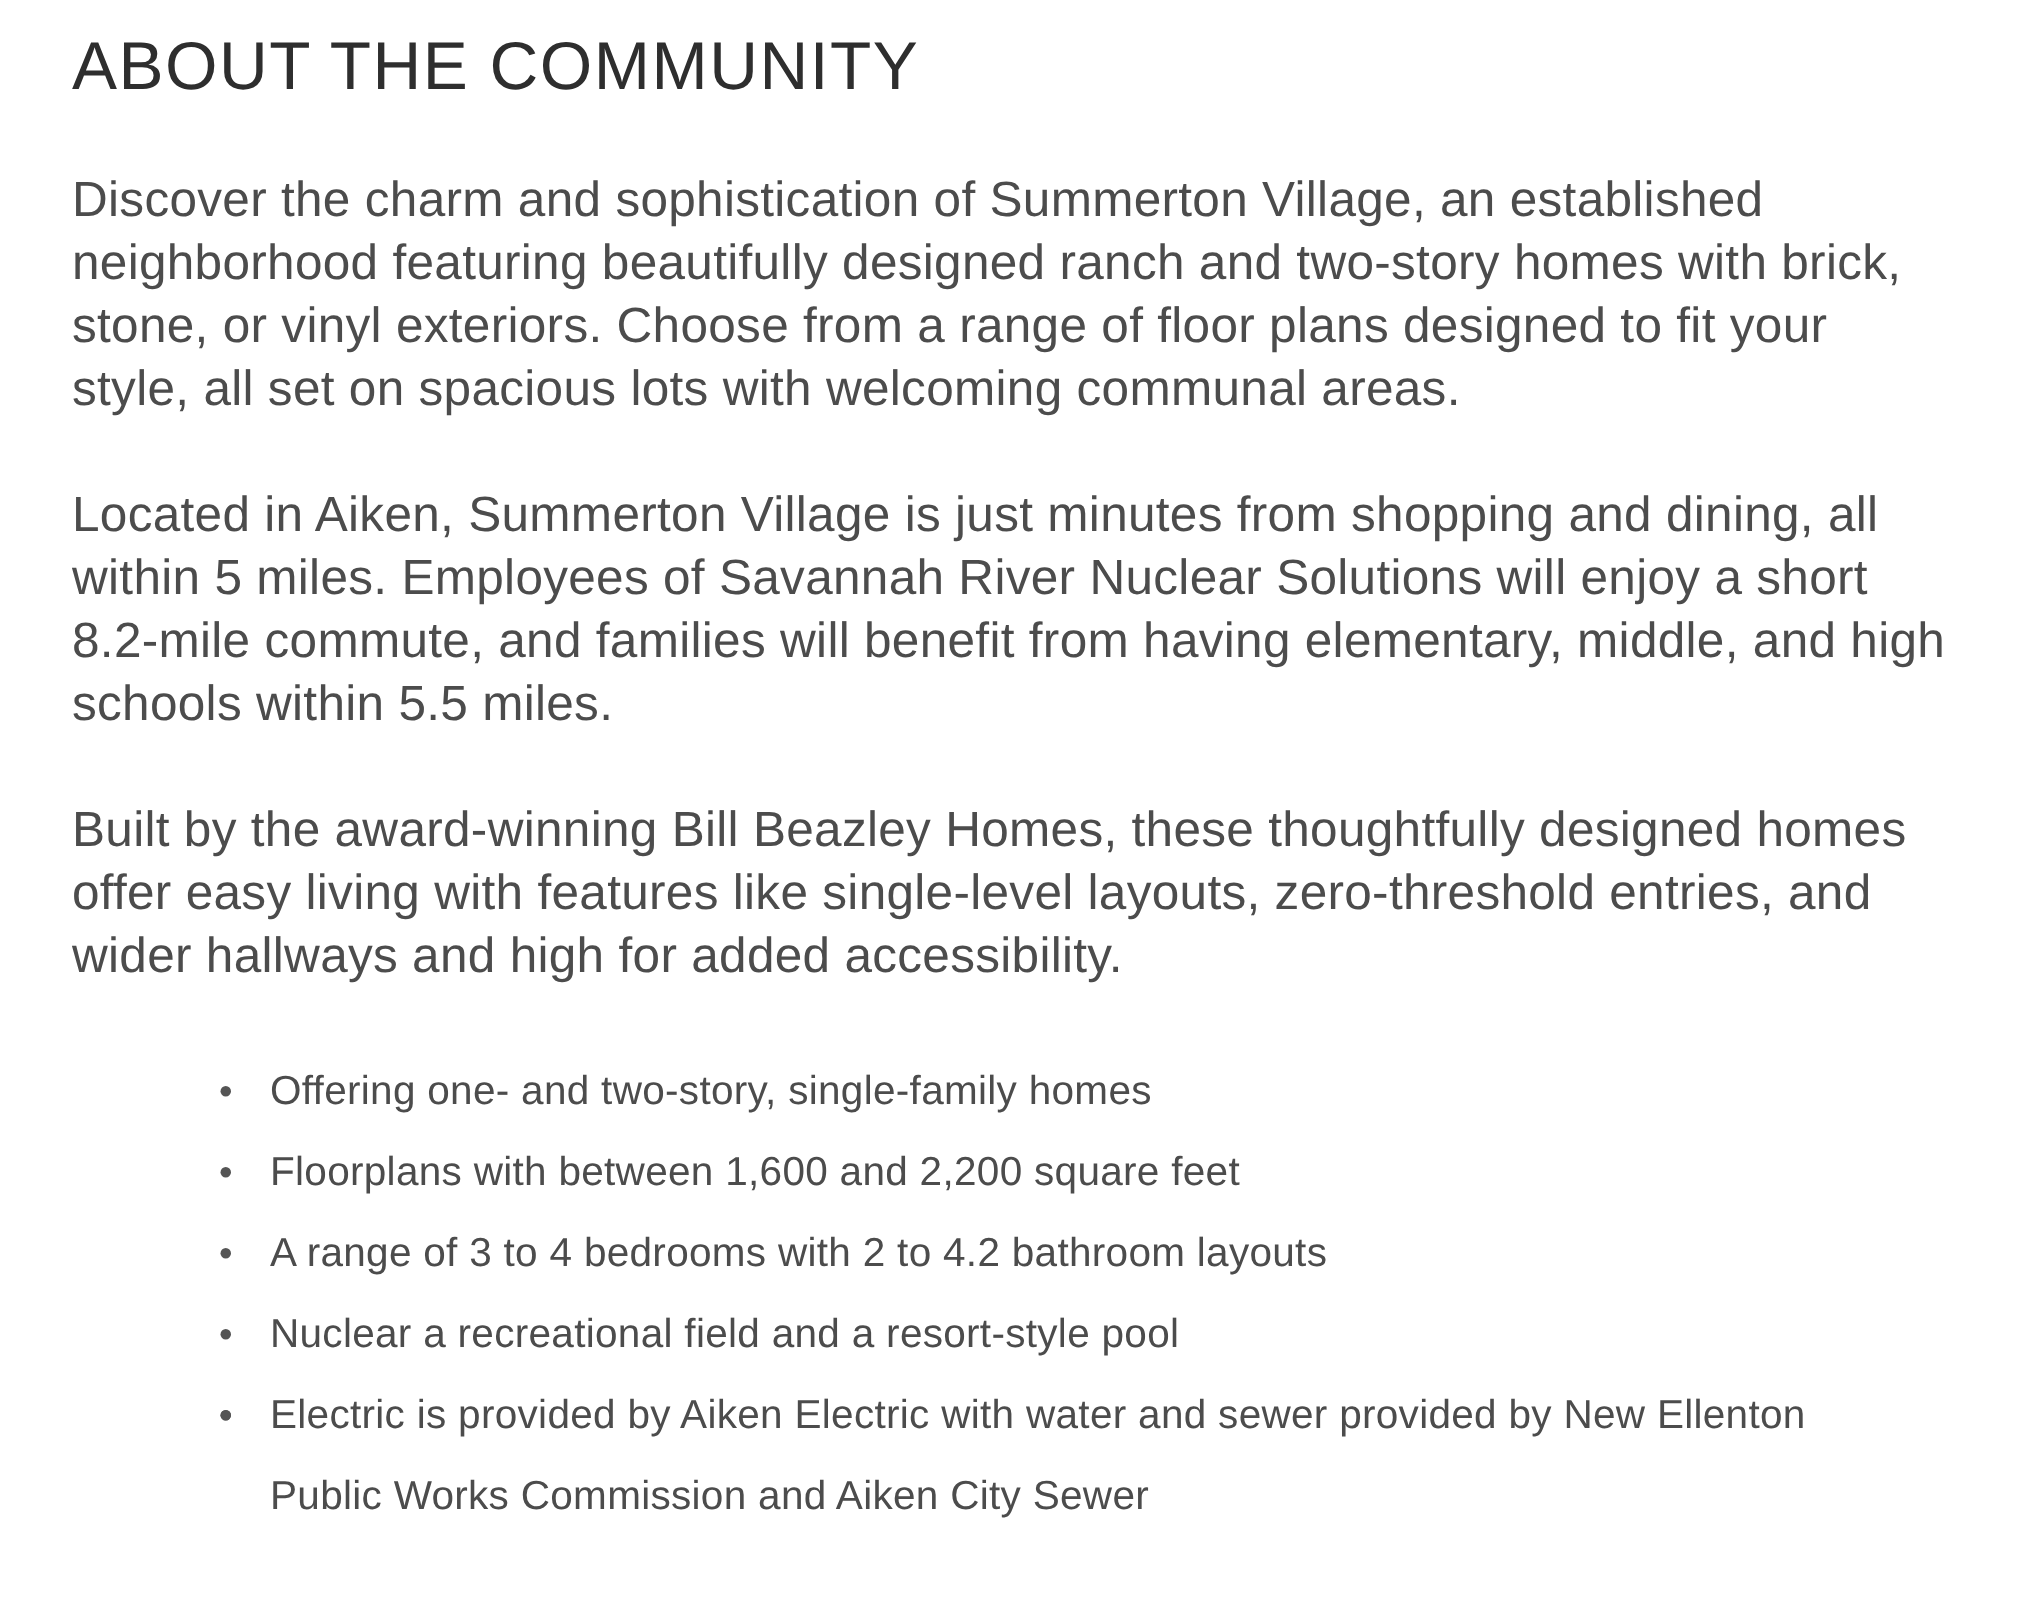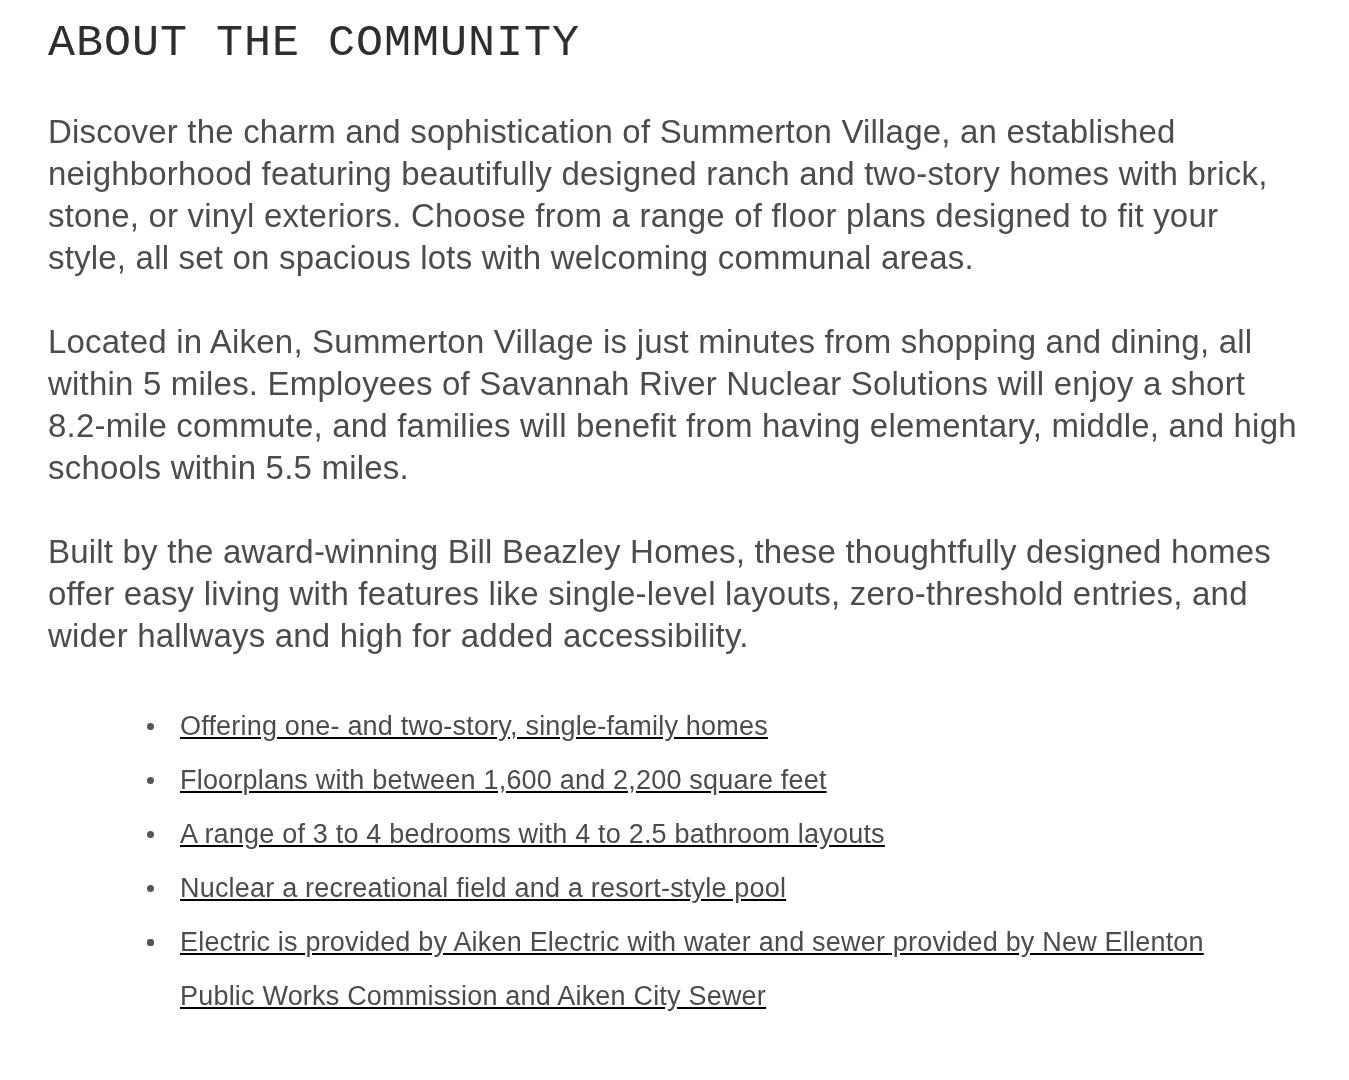--- a/index.html
+++ b/index.html
@@ -12,40 +12,39 @@
     width: 1349px;
     height: 1080px;
     background: var(--background);
     font-family: "Liberation Sans", "DejaVu Sans", sans-serif;
     overflow: hidden;
   }
   .page {
     padding: 18px 40px 0 48px;
   }
   .section-title {
-    font-family: Liberation Mono, monospace;
+    font-family: Liberation Sans, sans-serif;
     font-weight: 500;
     font-size: 45px;
     letter-spacing: 1px;
     color: var(--heading_color);
     margin: 0 0 42px 0;
   }
   .para {
     font-size: 33px;
     line-height: 42px;
     color: var(--body_color);
     max-width: 1255px;
     margin: 0 0 42px 0;
     letter-spacing: 0.2px;
   }
   .features {
     list-style: none;
     margin: 18px 0 0 97px;
     padding: 0;
-    text-decoration: underline;
   }
   .features li {
     position: relative;
     padding-left: 35px;
     font-size: 27px;
     line-height: 54px;
     color: var(--body_color);
     max-width: 1060px;
     letter-spacing: 0.2px;
   }
@@ -76,21 +75,21 @@
     <li>
       <span class="bullet-dot"></span>
       <span>Offering one- and two-story, single-family homes</span>
     </li>
     <li>
       <span class="bullet-dot"></span>
       <span>Floorplans with between 1,600 and 2,200 square feet</span>
     </li>
     <li>
       <span class="bullet-dot"></span>
-      <span>A range of 3 to 4 bedrooms with 4 to 2.5 bathroom layouts</span>
+      <span>A range of 3 to 4 bedrooms with 2 to 4.2 bathroom layouts</span>
     </li>
     <li>
       <span class="bullet-dot"></span>
       <span>Nuclear a recreational field and a resort-style pool</span>
     </li>
     <li>
       <span class="bullet-dot"></span>
     </li>
     <li>
       <span class="bullet-dot"></span>

